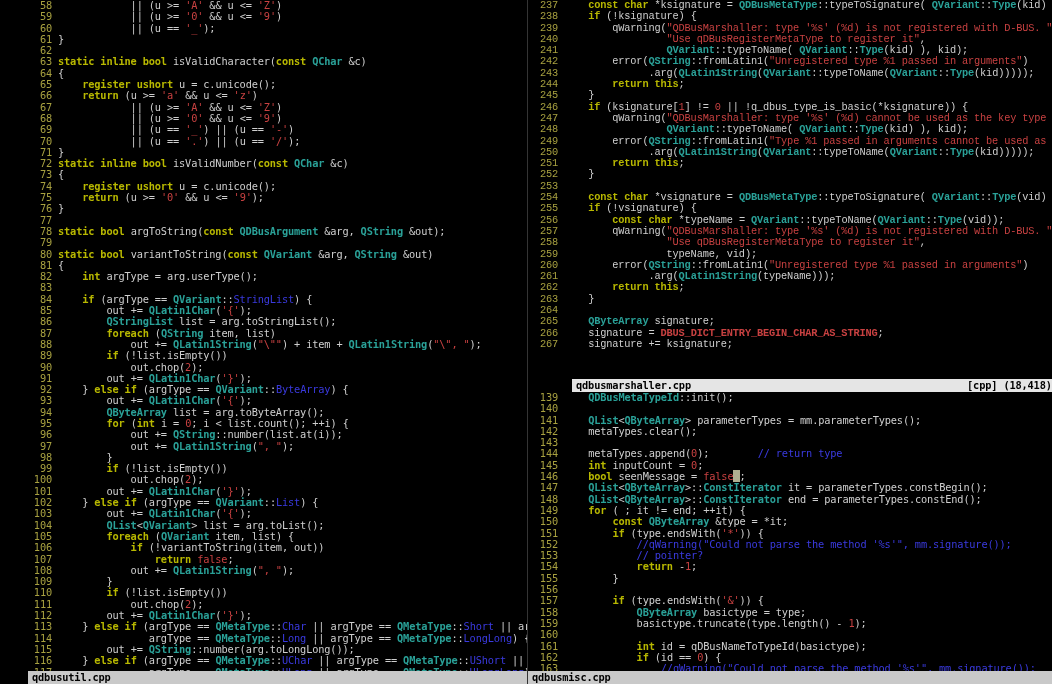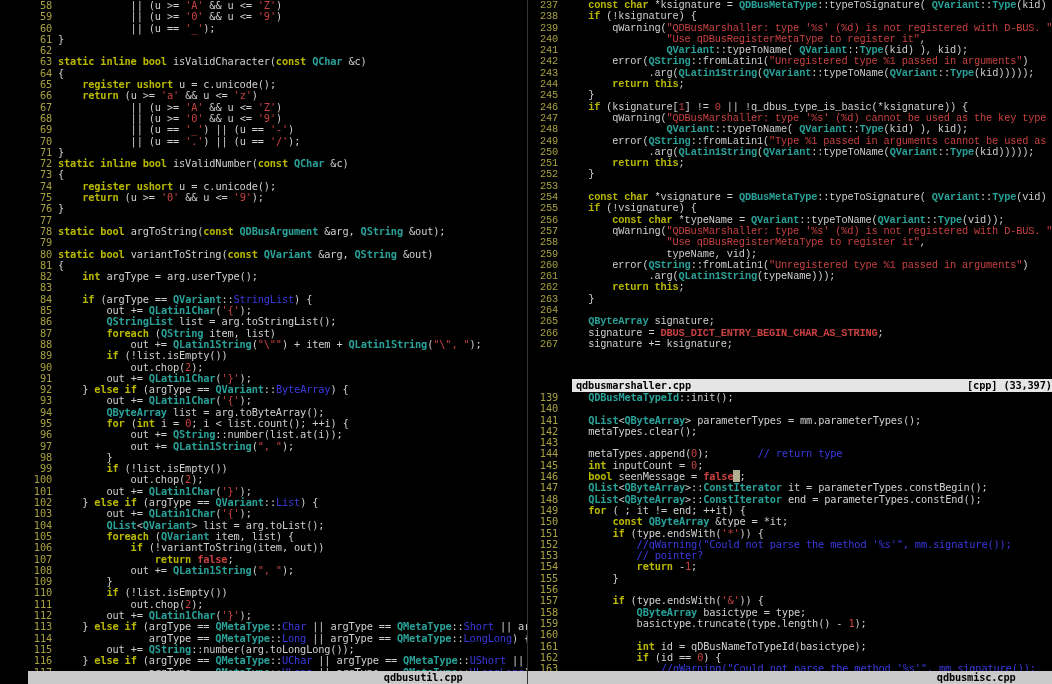--- a/index.html
+++ b/index.html
@@ -54,21 +54,21 @@
     left: 0;
     right: 0;
     height: 13px;
     line-height: 13px;
     background: #c9c9c9;
     color: #000;
     font-weight: bold;
     padding: 0 4px;
     box-sizing: border-box;
     display: flex;
-    justify-content: flex-end;
+    justify-content: space-between;
     font-size: 10.3px;
   }
   .statusbar .sb-left { white-space: pre; }
   .statusbar .sb-right { white-space: pre; }
   .sub-statusbar {
     position: absolute;
     left: 0;
     right: 0;
     height: 13px;
     line-height: 13px;
@@ -86,21 +86,21 @@
   
   .kw  { color: #b8b800; font-weight: bold; }
   .tp  { color: #2aa198; font-weight: bold; }
   .op  { color: #cfcfcf; }
   .pn  { color: #cfcfcf; }
   .id  { color: #cfcfcf; }
   .ch  { color: #c84141; }
   .str { color: #c84141; }
   .num { color: #c84141; }
   .cm  { color: #3a3adf; }
-  .kw2 { color: #c84141; font-weight: bold; margin-top: 48px; }
+  .kw2 { color: #c84141; font-weight: normal; margin-top: 48px; }
   .bl  { color: #3a3adf; font-weight: normal; }
   .gl  { color: #c84141; font-weight: bold; }
   .cursor{
     background: #b0b090;
     color:#000;
   }
   .row { white-space: pre; }
 
   .right-top {
     height: 379px;
@@ -131,21 +131,21 @@
     </div>
   </div>
 
   <div class="pane pane-right">
     <div class="right-top">
       <div class="code-area" id="right-top-code"><div class="row"><span class="ln">237</span>    <span class="kw">const</span> <span class="kw">char</span> <span class="op">*</span><span class="id">ksignature</span> <span class="op">=</span> <span class="tp">QDBusMetaType</span><span class="pn">:</span><span class="pn">:</span><span class="id">typeToSignature</span><span class="pn">(</span> <span class="tp">QVariant</span><span class="pn">:</span><span class="pn">:</span><span class="tp">Type</span><span class="pn">(</span><span class="id">kid</span><span class="pn">)</span> <span class="pn">)</span><span class="pn">;</span></div><div class="row"><span class="ln">238</span>    <span class="kw">if</span> <span class="pn">(</span><span class="op">!</span><span class="id">ksignature</span><span class="pn">)</span> <span class="pn">{</span></div><div class="row"><span class="ln">239</span>        <span class="id">qWarning</span><span class="pn">(</span><span class="str">"QDBusMarshaller: type '%s' (%d) is not registered with D-BUS. "</span></div><div class="row"><span class="ln">240</span>                 <span class="str">"Use qDBusRegisterMetaType to register it"</span><span class="pn">,</span></div><div class="row"><span class="ln">241</span>                 <span class="tp">QVariant</span><span class="pn">:</span><span class="pn">:</span><span class="id">typeToName</span><span class="pn">(</span> <span class="tp">QVariant</span><span class="pn">:</span><span class="pn">:</span><span class="tp">Type</span><span class="pn">(</span><span class="id">kid</span><span class="pn">)</span> <span class="pn">)</span><span class="pn">,</span> <span class="id">kid</span><span class="pn">)</span><span class="pn">;</span></div><div class="row"><span class="ln">242</span>        <span class="id">error</span><span class="pn">(</span><span class="tp">QString</span><span class="pn">:</span><span class="pn">:</span><span class="id">fromLatin1</span><span class="pn">(</span><span class="str">"Unregistered type %1 passed in arguments"</span><span class="pn">)</span></div><div class="row"><span class="ln">243</span>              <span class="pn">.</span><span class="id">arg</span><span class="pn">(</span><span class="tp">QLatin1String</span><span class="pn">(</span><span class="tp">QVariant</span><span class="pn">:</span><span class="pn">:</span><span class="id">typeToName</span><span class="pn">(</span><span class="tp">QVariant</span><span class="pn">:</span><span class="pn">:</span><span class="tp">Type</span><span class="pn">(</span><span class="id">kid</span><span class="pn">)</span><span class="pn">)</span><span class="pn">)</span><span class="pn">)</span><span class="pn">)</span><span class="pn">;</span></div><div class="row"><span class="ln">244</span>        <span class="kw">return</span> <span class="kw">this</span><span class="pn">;</span></div><div class="row"><span class="ln">245</span>    <span class="pn">}</span></div><div class="row"><span class="ln">246</span>    <span class="kw">if</span> <span class="pn">(</span><span class="id">ksignature</span><span class="pn">[</span><span class="num">1</span><span class="pn">]</span> <span class="op">!=</span> <span class="num">0</span> <span class="op">||</span> <span class="op">!</span><span class="id">q_dbus_type_is_basic</span><span class="pn">(</span><span class="op">*</span><span class="id">ksignature</span><span class="pn">)</span><span class="pn">)</span> <span class="pn">{</span></div><div class="row"><span class="ln">247</span>        <span class="id">qWarning</span><span class="pn">(</span><span class="str">"QDBusMarshaller: type '%s' (%d) cannot be used as the key type in a </span></div><div class="row"><span class="ln">248</span>                 <span class="tp">QVariant</span><span class="pn">:</span><span class="pn">:</span><span class="id">typeToName</span><span class="pn">(</span> <span class="tp">QVariant</span><span class="pn">:</span><span class="pn">:</span><span class="tp">Type</span><span class="pn">(</span><span class="id">kid</span><span class="pn">)</span> <span class="pn">)</span><span class="pn">,</span> <span class="id">kid</span><span class="pn">)</span><span class="pn">;</span></div><div class="row"><span class="ln">249</span>        <span class="id">error</span><span class="pn">(</span><span class="tp">QString</span><span class="pn">:</span><span class="pn">:</span><span class="id">fromLatin1</span><span class="pn">(</span><span class="str">"Type %1 passed in arguments cannot be used as a key </span></div><div class="row"><span class="ln">250</span>              <span class="pn">.</span><span class="id">arg</span><span class="pn">(</span><span class="tp">QLatin1String</span><span class="pn">(</span><span class="tp">QVariant</span><span class="pn">:</span><span class="pn">:</span><span class="id">typeToName</span><span class="pn">(</span><span class="tp">QVariant</span><span class="pn">:</span><span class="pn">:</span><span class="tp">Type</span><span class="pn">(</span><span class="id">kid</span><span class="pn">)</span><span class="pn">)</span><span class="pn">)</span><span class="pn">)</span><span class="pn">)</span><span class="pn">;</span></div><div class="row"><span class="ln">251</span>        <span class="kw">return</span> <span class="kw">this</span><span class="pn">;</span></div><div class="row"><span class="ln">252</span>    <span class="pn">}</span></div><div class="row"><span class="ln">253</span></div><div class="row"><span class="ln">254</span>    <span class="kw">const</span> <span class="kw">char</span> <span class="op">*</span><span class="id">vsignature</span> <span class="op">=</span> <span class="tp">QDBusMetaType</span><span class="pn">:</span><span class="pn">:</span><span class="id">typeToSignature</span><span class="pn">(</span> <span class="tp">QVariant</span><span class="pn">:</span><span class="pn">:</span><span class="tp">Type</span><span class="pn">(</span><span class="id">vid</span><span class="pn">)</span> <span class="pn">)</span><span class="pn">;</span></div><div class="row"><span class="ln">255</span>    <span class="kw">if</span> <span class="pn">(</span><span class="op">!</span><span class="id">vsignature</span><span class="pn">)</span> <span class="pn">{</span></div><div class="row"><span class="ln">256</span>        <span class="kw">const</span> <span class="kw">char</span> <span class="op">*</span><span class="id">typeName</span> <span class="op">=</span> <span class="tp">QVariant</span><span class="pn">:</span><span class="pn">:</span><span class="id">typeToName</span><span class="pn">(</span><span class="tp">QVariant</span><span class="pn">:</span><span class="pn">:</span><span class="tp">Type</span><span class="pn">(</span><span class="id">vid</span><span class="pn">)</span><span class="pn">)</span><span class="pn">;</span></div><div class="row"><span class="ln">257</span>        <span class="id">qWarning</span><span class="pn">(</span><span class="str">"QDBusMarshaller: type '%s' (%d) is not registered with D-BUS. "</span></div><div class="row"><span class="ln">258</span>                 <span class="str">"Use qDBusRegisterMetaType to register it"</span><span class="pn">,</span></div><div class="row"><span class="ln">259</span>                 <span class="id">typeName</span><span class="pn">,</span> <span class="id">vid</span><span class="pn">)</span><span class="pn">;</span></div><div class="row"><span class="ln">260</span>        <span class="id">error</span><span class="pn">(</span><span class="tp">QString</span><span class="pn">:</span><span class="pn">:</span><span class="id">fromLatin1</span><span class="pn">(</span><span class="str">"Unregistered type %1 passed in arguments"</span><span class="pn">)</span></div><div class="row"><span class="ln">261</span>              <span class="pn">.</span><span class="id">arg</span><span class="pn">(</span><span class="tp">QLatin1String</span><span class="pn">(</span><span class="id">typeName</span><span class="pn">)</span><span class="pn">)</span><span class="pn">)</span><span class="pn">;</span></div><div class="row"><span class="ln">262</span>        <span class="kw">return</span> <span class="kw">this</span><span class="pn">;</span></div><div class="row"><span class="ln">263</span>    <span class="pn">}</span></div><div class="row"><span class="ln">264</span></div><div class="row"><span class="ln">265</span>    <span class="tp">QByteArray</span> <span class="id">signature</span><span class="pn">;</span></div><div class="row"><span class="ln">266</span>    <span class="id">signature</span> <span class="op">=</span> <span class="gl">DBUS_DICT_ENTRY_BEGIN_CHAR_AS_STRING</span><span class="pn">;</span></div><div class="row"><span class="ln">267</span>    <span class="id">signature</span> <span class="op">+=</span> <span class="id">ksignature</span><span class="pn">;</span></div></div>
     </div>
     <div class="sub-statusbar" style="top:379px">
       <span class="sb-left">qdbusmarshaller.cpp</span>
       <span class="sb-right">
-        <span>[cpp]</span> <span>(33,397)</span> <span>18%</span>
+        <span>[cpp]</span> <span>(18,418)</span> <span>18%</span>
       </span>
     </div>
     <div class="right-bottom">
       <div class="code-area" id="right-bottom-code"><div class="row"><span class="ln">139</span>    <span class="tp">QDBusMetaTypeId</span><span class="pn">:</span><span class="pn">:</span><span class="id">init</span><span class="pn">(</span><span class="pn">)</span><span class="pn">;</span></div><div class="row"><span class="ln">140</span></div><div class="row"><span class="ln">141</span>    <span class="tp">QList</span><span class="op">&lt;</span><span class="tp">QByteArray</span><span class="op">&gt;</span> <span class="id">parameterTypes</span> <span class="op">=</span> <span class="id">mm</span><span class="pn">.</span><span class="id">parameterTypes</span><span class="pn">(</span><span class="pn">)</span><span class="pn">;</span></div><div class="row"><span class="ln">142</span>    <span class="id">metaTypes</span><span class="pn">.</span><span class="id">clear</span><span class="pn">(</span><span class="pn">)</span><span class="pn">;</span></div><div class="row"><span class="ln">143</span></div><div class="row"><span class="ln">144</span>    <span class="id">metaTypes</span><span class="pn">.</span><span class="id">append</span><span class="pn">(</span><span class="num">0</span><span class="pn">)</span><span class="pn">;</span>        <span class="cm">// return type</span></div><div class="row"><span class="ln">145</span>    <span class="kw">int</span> <span class="id">inputCount</span> <span class="op">=</span> <span class="num">0</span><span class="pn">;</span></div><div class="row"><span class="ln">146</span>    <span class="kw">bool</span> <span class="id">seenMessage</span> <span class="op">=</span> <span class="kw2">false</span><span class="cursor"> </span><span class="pn">;</span></div><div class="row"><span class="ln">147</span>    <span class="tp">QList</span><span class="op">&lt;</span><span class="tp">QByteArray</span><span class="op">&gt;</span><span class="pn">:</span><span class="pn">:</span><span class="tp">ConstIterator</span> <span class="id">it</span> <span class="op">=</span> <span class="id">parameterTypes</span><span class="pn">.</span><span class="id">constBegin</span><span class="pn">(</span><span class="pn">)</span><span class="pn">;</span></div><div class="row"><span class="ln">148</span>    <span class="tp">QList</span><span class="op">&lt;</span><span class="tp">QByteArray</span><span class="op">&gt;</span><span class="pn">:</span><span class="pn">:</span><span class="tp">ConstIterator</span> <span class="id">end</span> <span class="op">=</span> <span class="id">parameterTypes</span><span class="pn">.</span><span class="id">constEnd</span><span class="pn">(</span><span class="pn">)</span><span class="pn">;</span></div><div class="row"><span class="ln">149</span>    <span class="kw">for</span> <span class="pn">(</span> <span class="pn">;</span> <span class="id">it</span> <span class="op">!=</span> <span class="id">end</span><span class="pn">;</span> <span class="op">++</span><span class="id">it</span><span class="pn">)</span> <span class="pn">{</span></div><div class="row"><span class="ln">150</span>        <span class="kw">const</span> <span class="tp">QByteArray</span> <span class="op">&amp;</span><span class="id">type</span> <span class="op">=</span> <span class="op">*</span><span class="id">it</span><span class="pn">;</span></div><div class="row"><span class="ln">151</span>        <span class="kw">if</span> <span class="pn">(</span><span class="id">type</span><span class="pn">.</span><span class="id">endsWith</span><span class="pn">(</span><span class="ch">'*'</span><span class="pn">)</span><span class="pn">)</span> <span class="pn">{</span></div><div class="row"><span class="ln">152</span>            <span class="cm">//qWarning("Could not parse the method '%s'", mm.signature());</span></div><div class="row"><span class="ln">153</span>            <span class="cm">// pointer?</span></div><div class="row"><span class="ln">154</span>            <span class="kw">return</span> <span class="op">-</span><span class="num">1</span><span class="pn">;</span></div><div class="row"><span class="ln">155</span>        <span class="pn">}</span></div><div class="row"><span class="ln">156</span></div><div class="row"><span class="ln">157</span>        <span class="kw">if</span> <span class="pn">(</span><span class="id">type</span><span class="pn">.</span><span class="id">endsWith</span><span class="pn">(</span><span class="ch">'&amp;'</span><span class="pn">)</span><span class="pn">)</span> <span class="pn">{</span></div><div class="row"><span class="ln">158</span>            <span class="tp">QByteArray</span> <span class="id">basictype</span> <span class="op">=</span> <span class="id">type</span><span class="pn">;</span></div><div class="row"><span class="ln">159</span>            <span class="id">basictype</span><span class="pn">.</span><span class="id">truncate</span><span class="pn">(</span><span class="id">type</span><span class="pn">.</span><span class="id">length</span><span class="pn">(</span><span class="pn">)</span> <span class="op">-</span> <span class="num">1</span><span class="pn">)</span><span class="pn">;</span></div><div class="row"><span class="ln">160</span></div><div class="row"><span class="ln">161</span>            <span class="kw">int</span> <span class="id">id</span> <span class="op">=</span> <span class="id">qDBusNameToTypeId</span><span class="pn">(</span><span class="id">basictype</span><span class="pn">)</span><span class="pn">;</span></div><div class="row"><span class="ln">162</span>            <span class="kw">if</span> <span class="pn">(</span><span class="id">id</span> <span class="op">==</span> <span class="num">0</span><span class="pn">)</span> <span class="pn">{</span></div><div class="row"><span class="ln">163</span>                <span class="cm">//qWarning("Could not parse the method '%s'", mm.signature());</span></div></div>
     </div>
     <div class="statusbar">
       <span class="sb-left">qdbusmisc.cpp</span>
       <span class="sb-right">
           
       </span>

